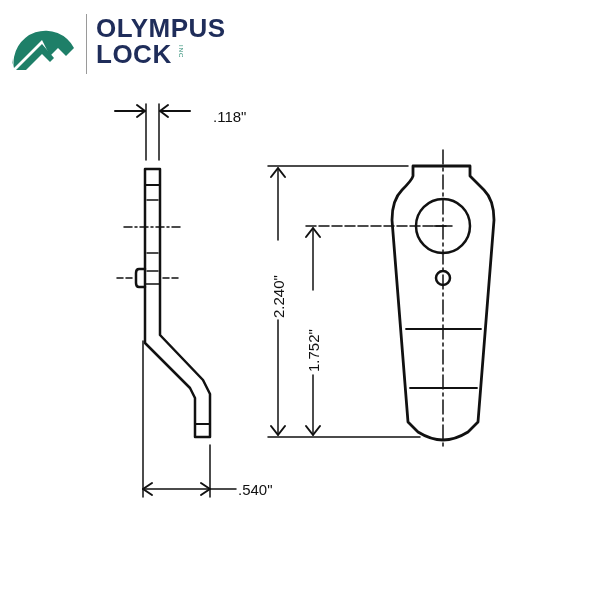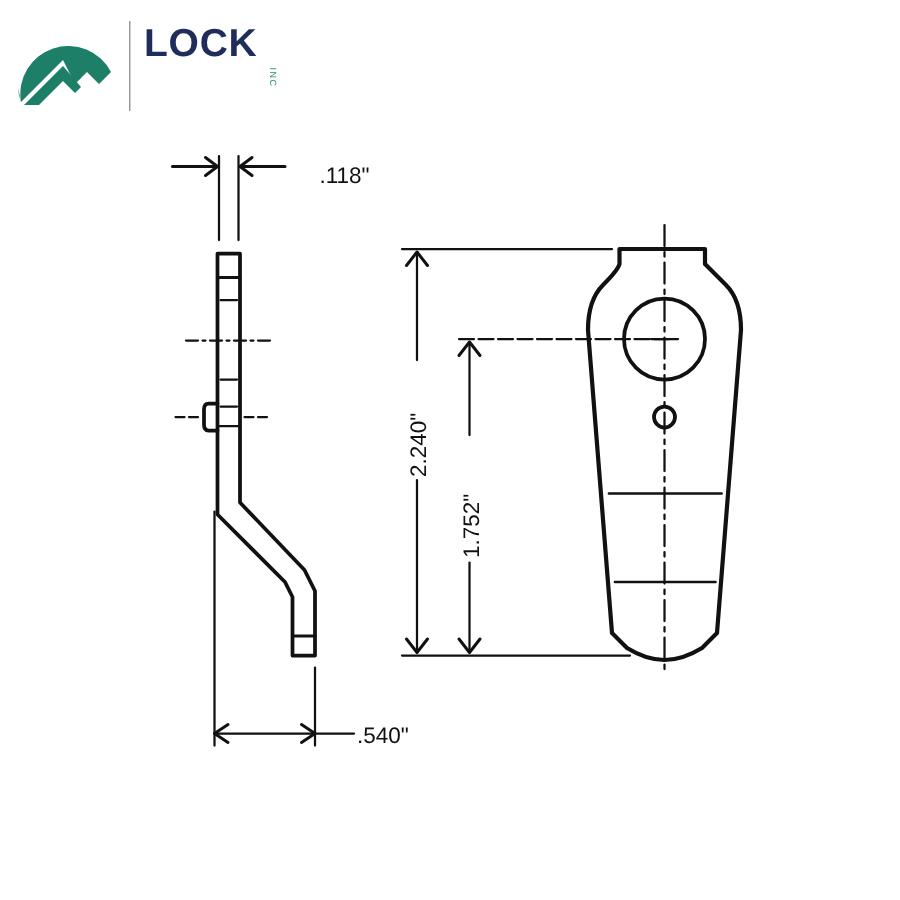--- a/index.html
+++ b/index.html
@@ -17,20 +17,21 @@
 <body>
 
 <div class="logo">
   <svg class="logo-mark" viewBox="0 0 68 52">
     <path d="M4 50 A32 32 0 0 1 64 30 L56 38 L48 30 L40 38 L32 22 L4 50 Z" fill="#1e7f68"></path>
     <path d="M4 50 A32 32 0 0 1 2 40 Z" fill="#1e7f68"></path>
     <path d="M6 52 L32 26 L44 40 L40 44 L32 36 L12 56 Z" fill="#1e7f68"></path>
   </svg>
   <div class="logo-divider"></div>
   <div class="logo-text">
+    <div>OLYMPUS</div>
     <div class="line2">LOCK</div>
   </div>
   <div class="logo-inc">INC</div>
 </div>
 
 <svg class="drawing" width="600" height="600" viewBox="0 0 600 600">
   <g stroke="#111" fill="none" stroke-linecap="round" stroke-linejoin="round">
 
     <g>
 

